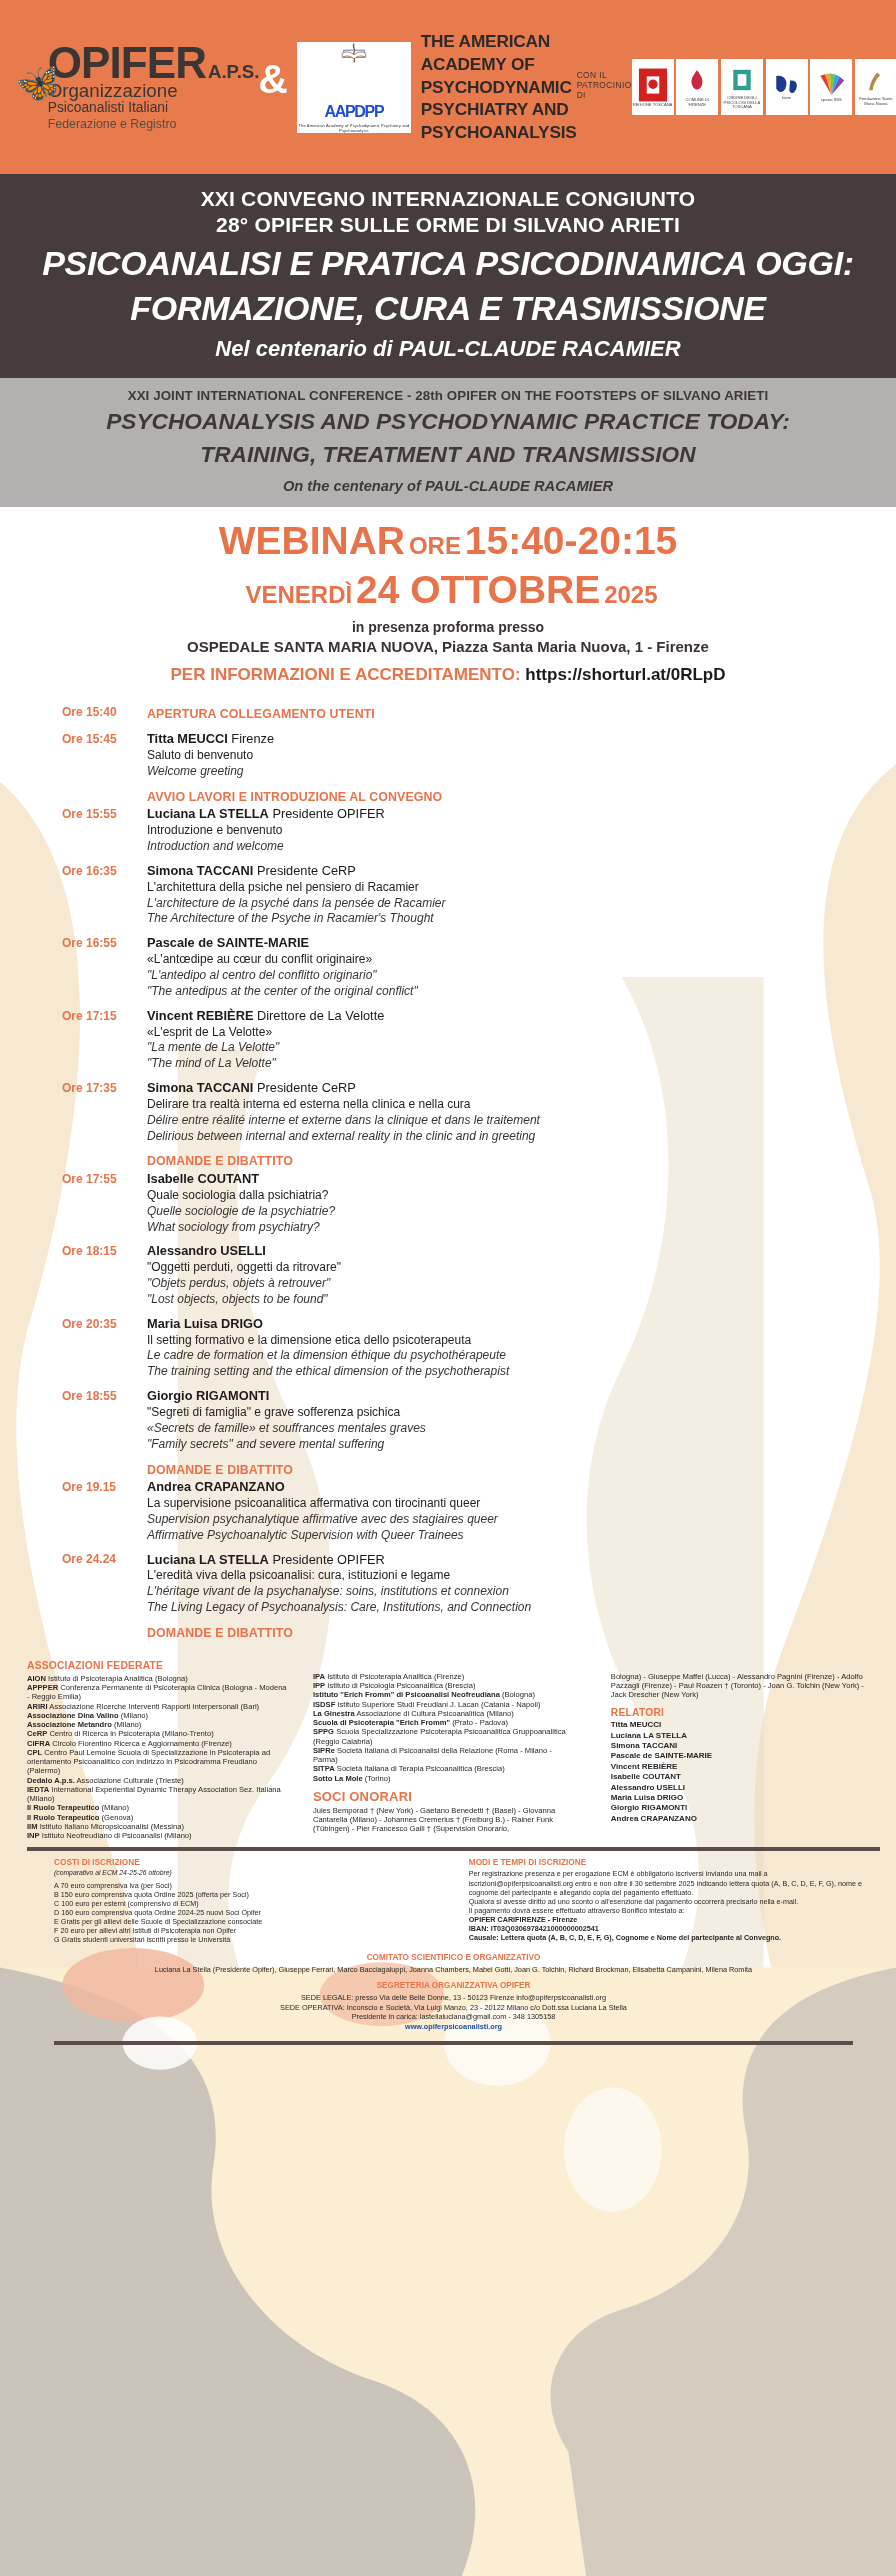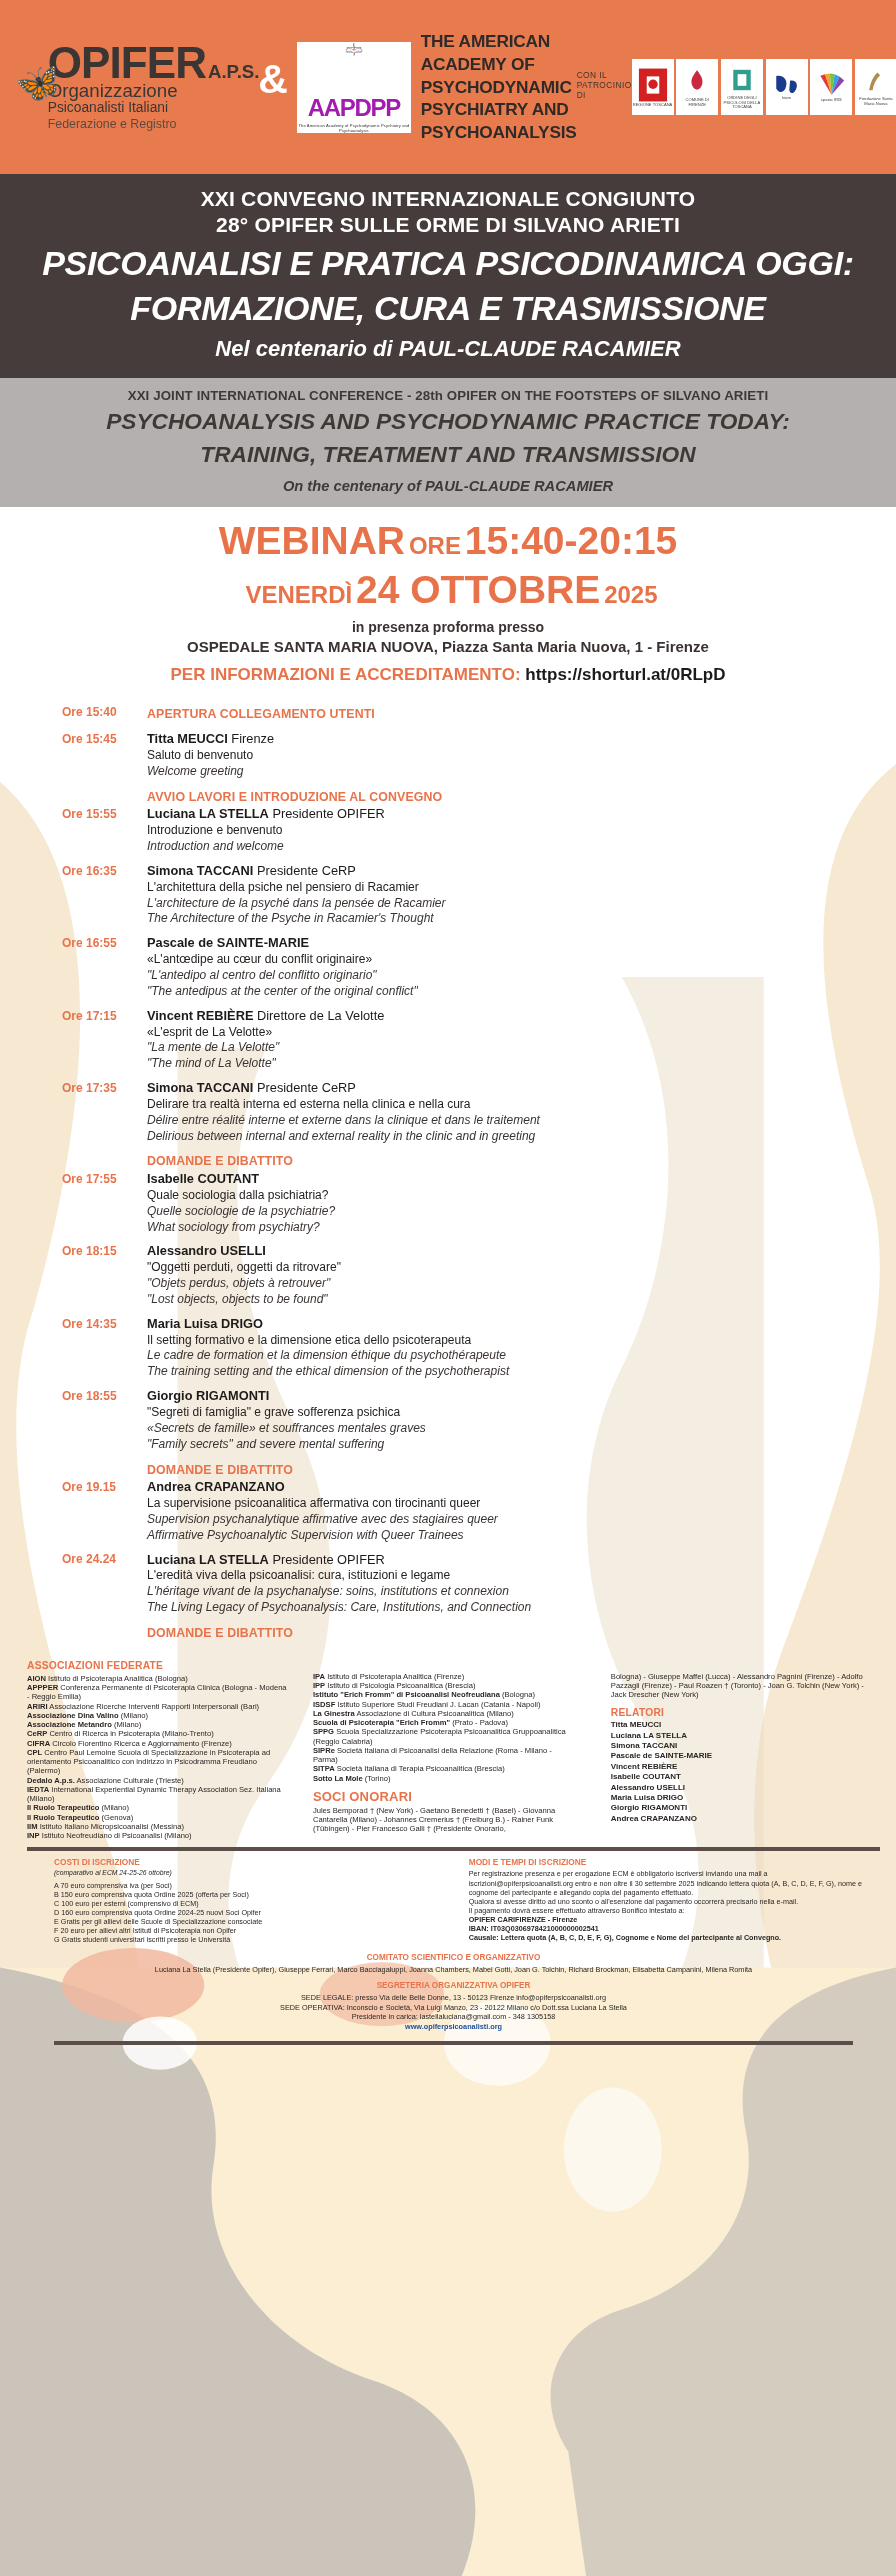--- a/index.html
+++ b/index.html
@@ -37,21 +37,21 @@
   .opifer-sub3{ font-size:12.4px; color:#5a4a42; line-height:1.18;}
 
   .amp{ font-size:41px; color:#ffffff; font-weight:bold; margin:0 9px 16px 3.6px; align-self:center;}
 
   .aapdpp-box{
     width:114px; height:91px; background:#ffffff;
     display:flex; flex-direction:column; align-items:center; justify-content:center;
     flex:0 0 114px;
   }
   .aapdpp-emblem{ width:46px; height:41px; position:relative; margin-bottom:1.8px;}
-  .aapdpp-letters{ font-size:24px; font-weight:bold; color:#a21caf; letter-spacing:-1.3px; line-height:1;margin-top:37px;}
+  .aapdpp-letters{ font-size:16px; font-weight:bold; color:#1d4ed8; letter-spacing:-1.3px; line-height:1;margin-top:37px;}
   .aapdpp-tag{ font-size:4.1px; color:#333; margin-top:2.7px; text-align:center; letter-spacing:0.1px;}
 
   .aapdpp-text{
     margin-left:9.8px; color:#2f2a28;
     font-size:17.3px; font-weight:bold; line-height:1.32; letter-spacing:-0.2px;
     flex:0 0 auto;
   }
 
   .patro{
     margin-left:auto; display:flex; flex-direction:row; align-items:center;
@@ -374,21 +374,21 @@
       <div class="ptime">Ore 18:15</div>
       <div class="pbody">
         <div class="pname"><span>Alessandro USELLI</span></div>
         <div class="pit">"Oggetti perduti, oggetti da ritrovare"</div>
         <div class="pfr">"Objets perdus, objets à retrouver"</div>
         <div class="pen">"Lost objects, objects to be found"</div>
       </div>
     </div>
     <div class="pspacer"></div>
     <div class="prow">
-      <div class="ptime">Ore 14:35</div>
+      <div class="ptime">Ore 20:35</div>
       <div class="pbody">
         <div class="pname"><span>Maria Luisa DRIGO</span></div>
         <div class="pit">Il setting formativo e la dimensione etica dello psicoterapeuta</div>
         <div class="pfr">Le cadre de formation et la dimension éthique du psychothérapeute</div>
         <div class="pen">The training setting and the ethical dimension of the psychotherapist</div>
       </div>
     </div>
     <div class="pspacer"></div>
     <div class="prow">
       <div class="ptime">Ore 18:55</div>
@@ -453,21 +453,21 @@
           <div class="fitem"><b>Istituto "Erich Fromm" di Psicoanalisi Neofreudiana</b> (Bologna)</div>
           <div class="fitem"><b>ISDSF</b> Istituto Superiore Studi Freudiani J. Lacan (Catania - Napoli)</div>
           <div class="fitem"><b>La Ginestra</b> Associazione di Cultura Psicoanalitica (Milano)</div>
           <div class="fitem"><b>Scuola di Psicoterapia "Erich Fromm"</b> (Prato - Padova)</div>
           <div class="fitem"><b>SPPG</b> Scuola Specializzazione Psicoterapia Psicoanalitica Gruppoanalitica (Reggio Calabria)</div>
           <div class="fitem"><b>SIPRe</b> Società Italiana di Psicoanalisi della Relazione (Roma - Milano - Parma)</div>
           <div class="fitem"><b>SITPA</b> Società Italiana di Terapia Psicoanalitica (Brescia)</div>
           <div class="fitem"><b>Sotto La Mole</b> (Torino)</div>
         </div>
       <div class="fhead small" style="margin-top:6.2px">SOCI ONORARI</div>
-      <div>Jules Bemporad † (New York) - Gaetano Benedetti † (Basel) - Giovanna Cantarella (Milano) - Johannes Cremerius † (Freiburg B.) - Rainer Funk (Tübingen) - Pier Francesco Galli † (Presidente Onorario,</div>
+      <div>Jules Bemporad † (New York) - Gaetano Benedetti † (Basel) - Giovanna Cantarella (Milano) - Johannes Cremerius † (Freiburg B.) - Rainer Funk (Tübingen) - Pier Francesco Galli † (Supervision Onorario,</div>
     </div>
     <div class="fcol c3">
       <div style="height:11.5px"></div>
       <div>Bologna) - Giuseppe Maffei (Lucca) - Alessandro Pagnini (Firenze) - Adolfo Pazzagli (Firenze) - Paul Roazen † (Toronto) - Joan G. Tolchin (New York) - Jack Drescher (New York)</div>
       <div class="fhead" style="margin-top:7px">RELATORI</div>
       <div class="rel-list" id="relatori-list">
           <div>Titta MEUCCI</div>
           <div>Luciana LA STELLA</div>
           <div>Simona TACCANI</div>
           <div>Pascale de SAINTE-MARIE</div>

